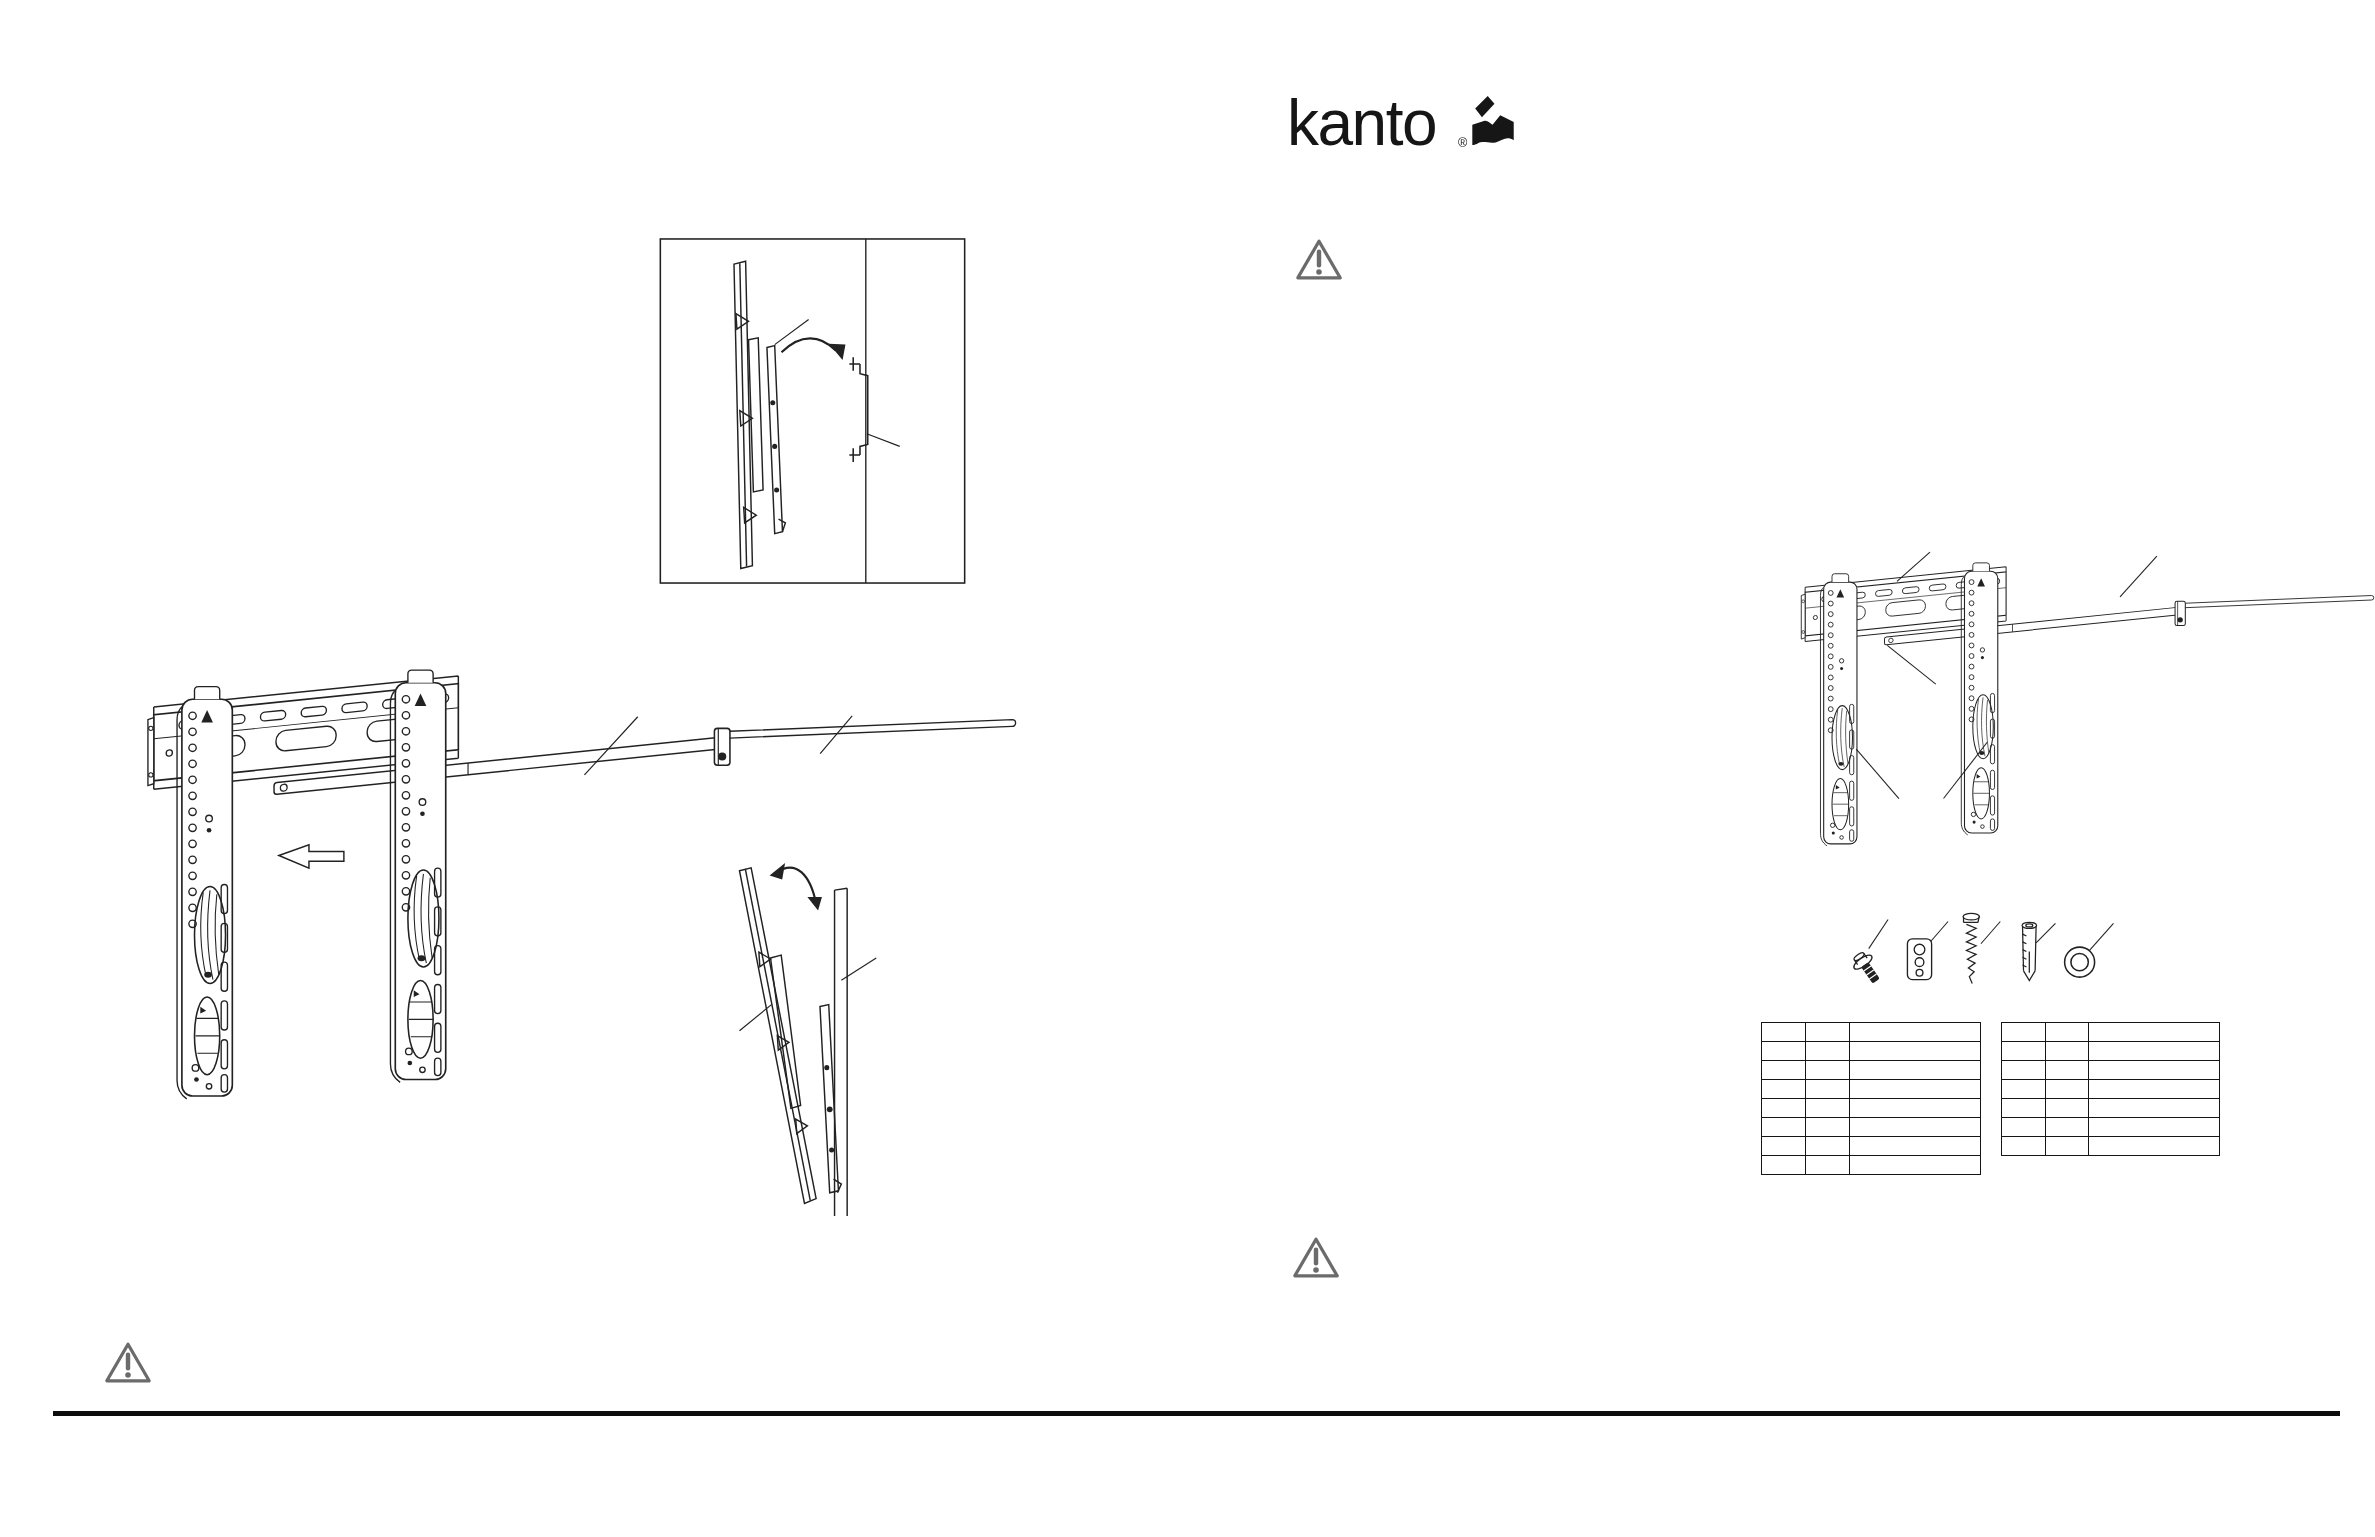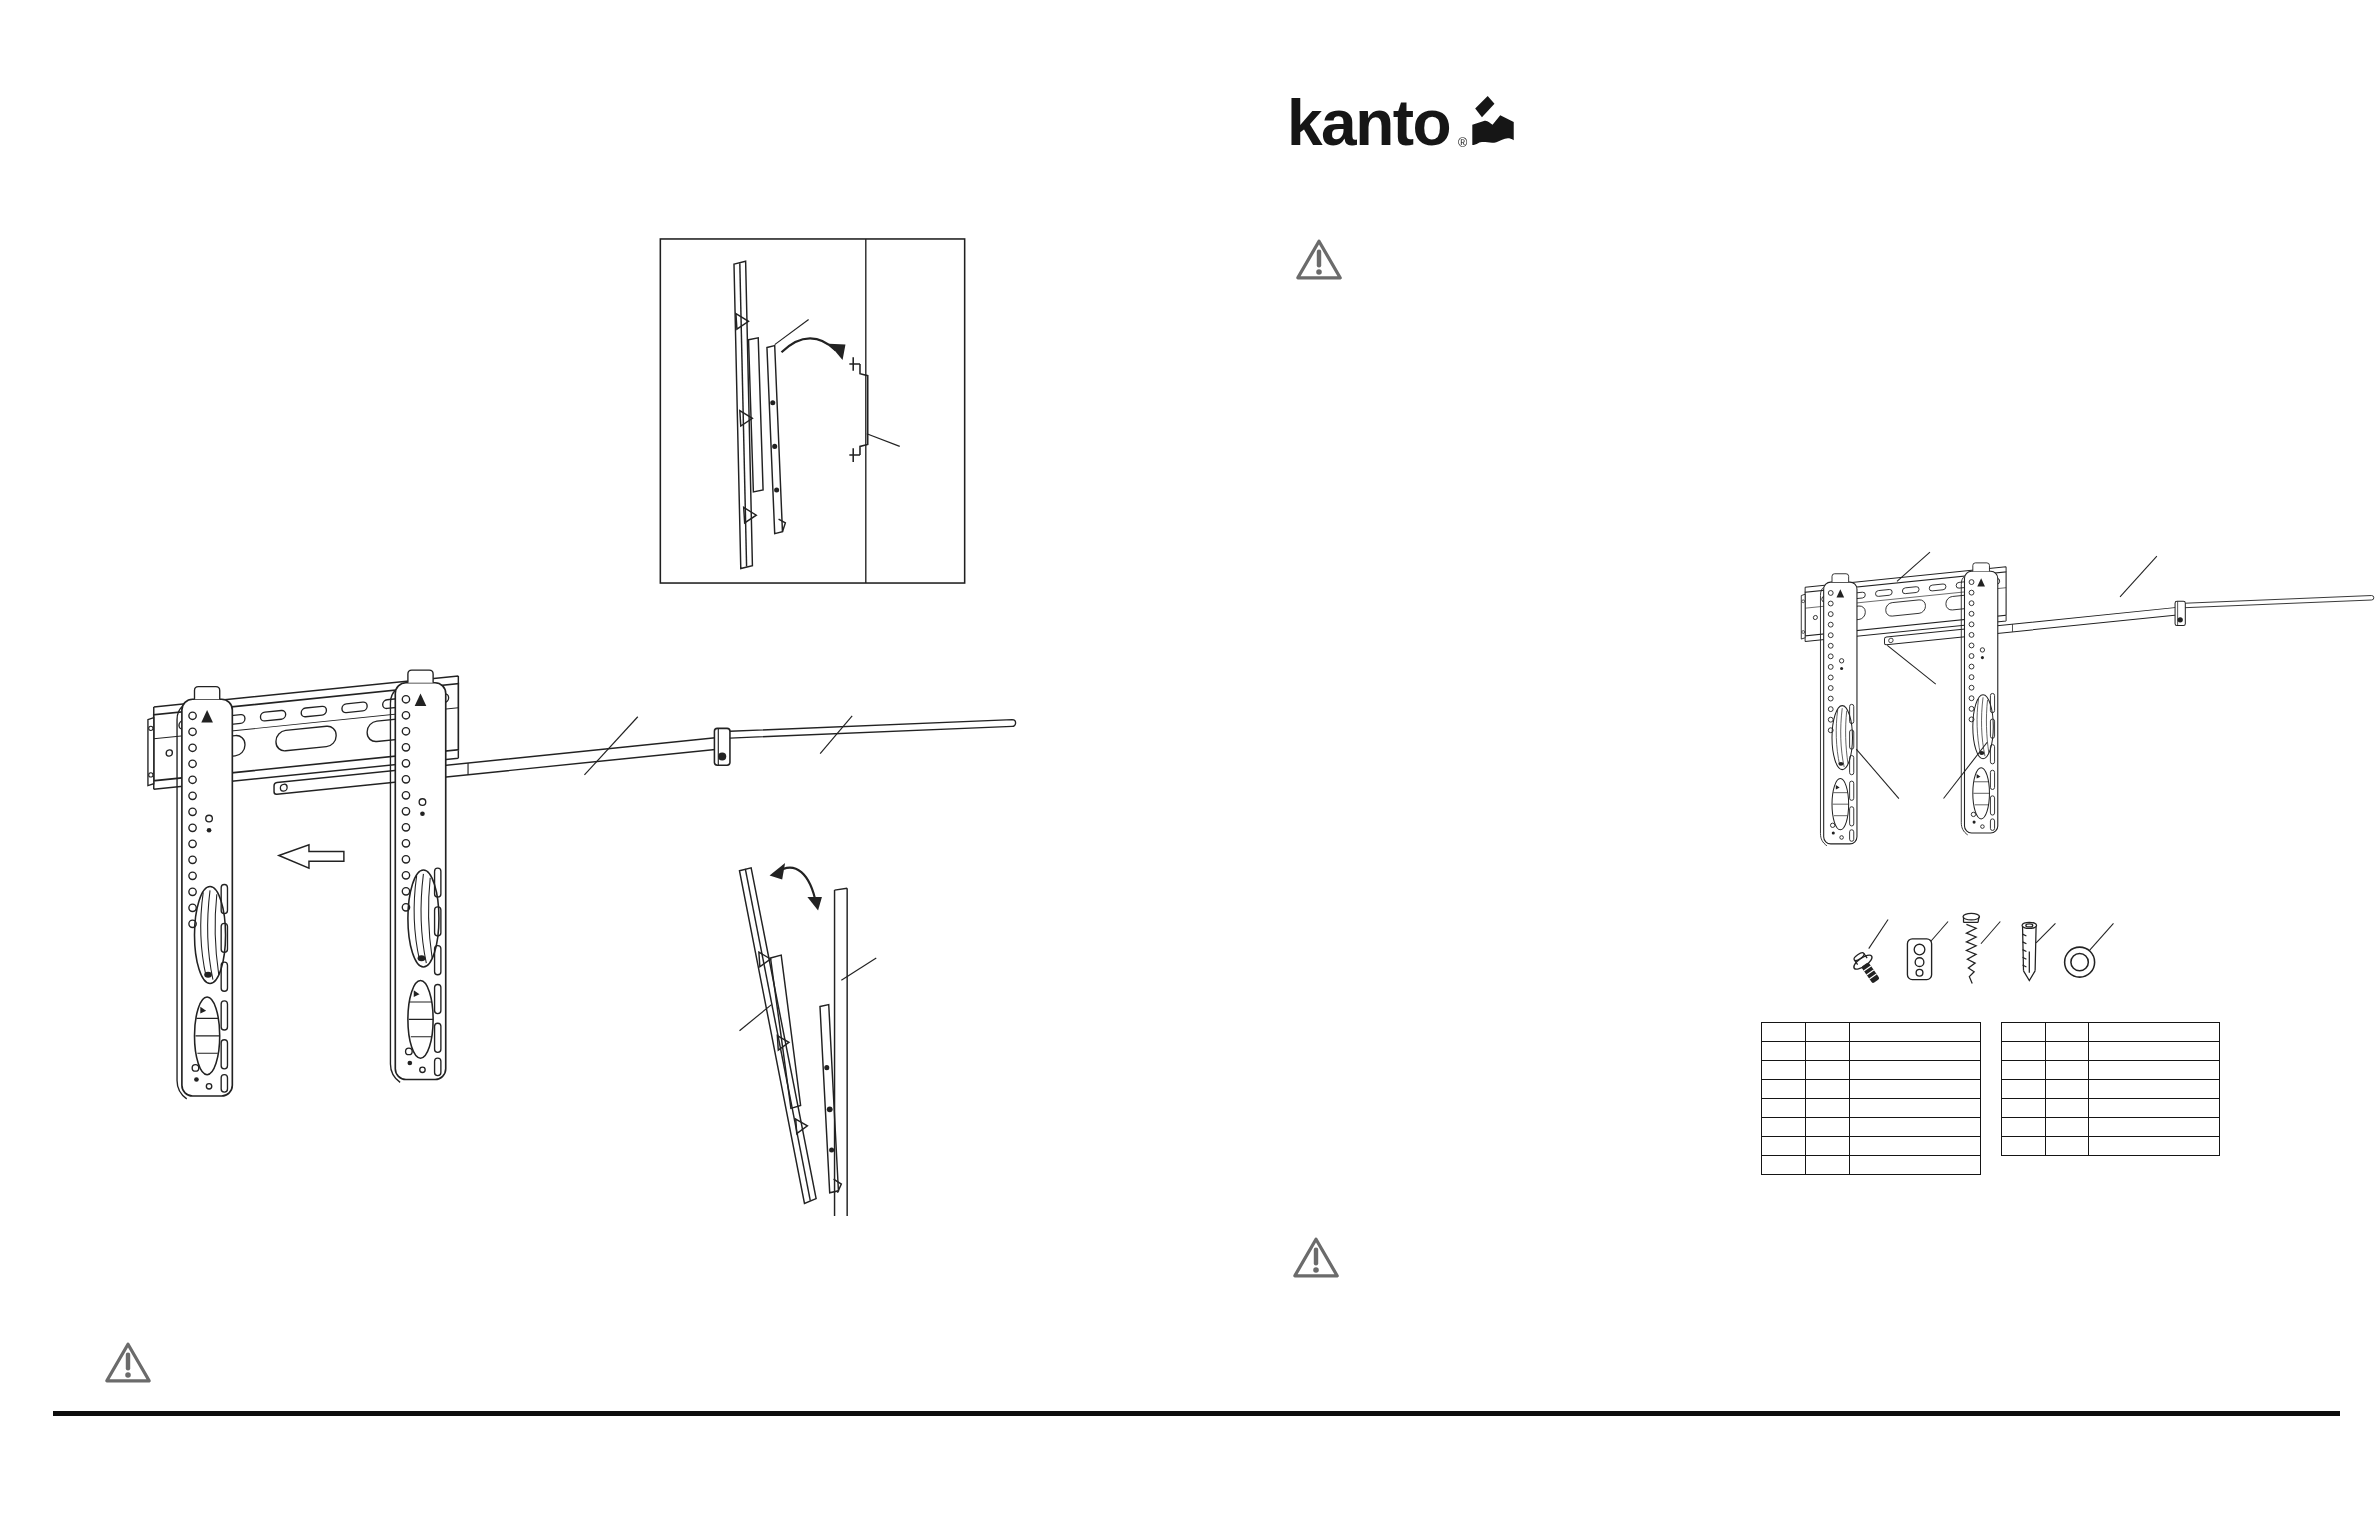--- a/index.html
+++ b/index.html
@@ -5,21 +5,21 @@
   html,body{margin:0;padding:0;background:#e8e8e8;}
   #page{
     position:relative;width:2375px;height:1537px;background:#ffffff;
     font-family:"Liberation Sans", sans-serif;color:#1f1f1f;overflow:hidden;
   }
   .abs{position:absolute;}
   svg{display:block;overflow:visible;}
   
   #logo{position:absolute;left:1287px;top:89px;width:243px;height:82px;}
   #logo .word{position:absolute;left:0;top:1.9px;font-size:64px;line-height:1;
-    letter-spacing:-1.5px;font-weight:700;color:#161616;}
+    letter-spacing:-1.5px;font-weight:400;color:#161616;}
   #logo .reg{position:absolute;left:171px;top:47px;font-size:12.6px;color:#161616;}
   #logo .mark{position:absolute;left:184px;top:5.8px;}
   
   table.parts{position:absolute;border-collapse:collapse;table-layout:fixed;background:#fff;}
   table.parts td{border:1.9px solid #151515;height:18px;padding:0 3.9px;font-size:11.6px;color:#1f1f1f;}
   
   #bottom-rule{position:absolute;left:53px;top:1411px;width:2287px;height:4.9px;background:#0d0d0d;}
 </style>
 </head>
 <body>

